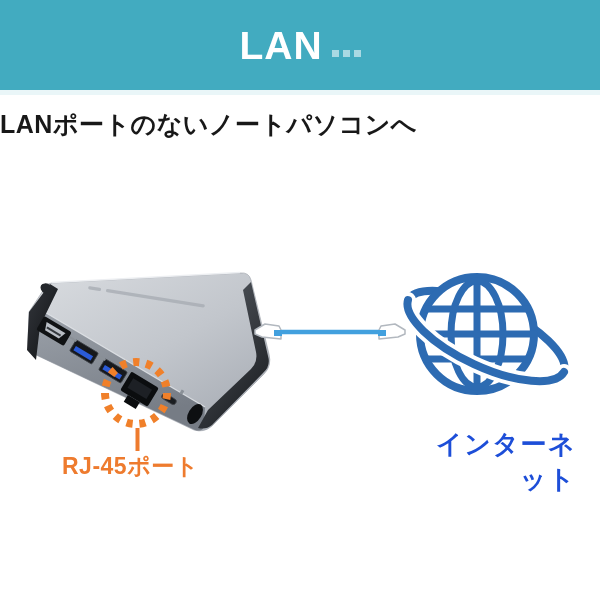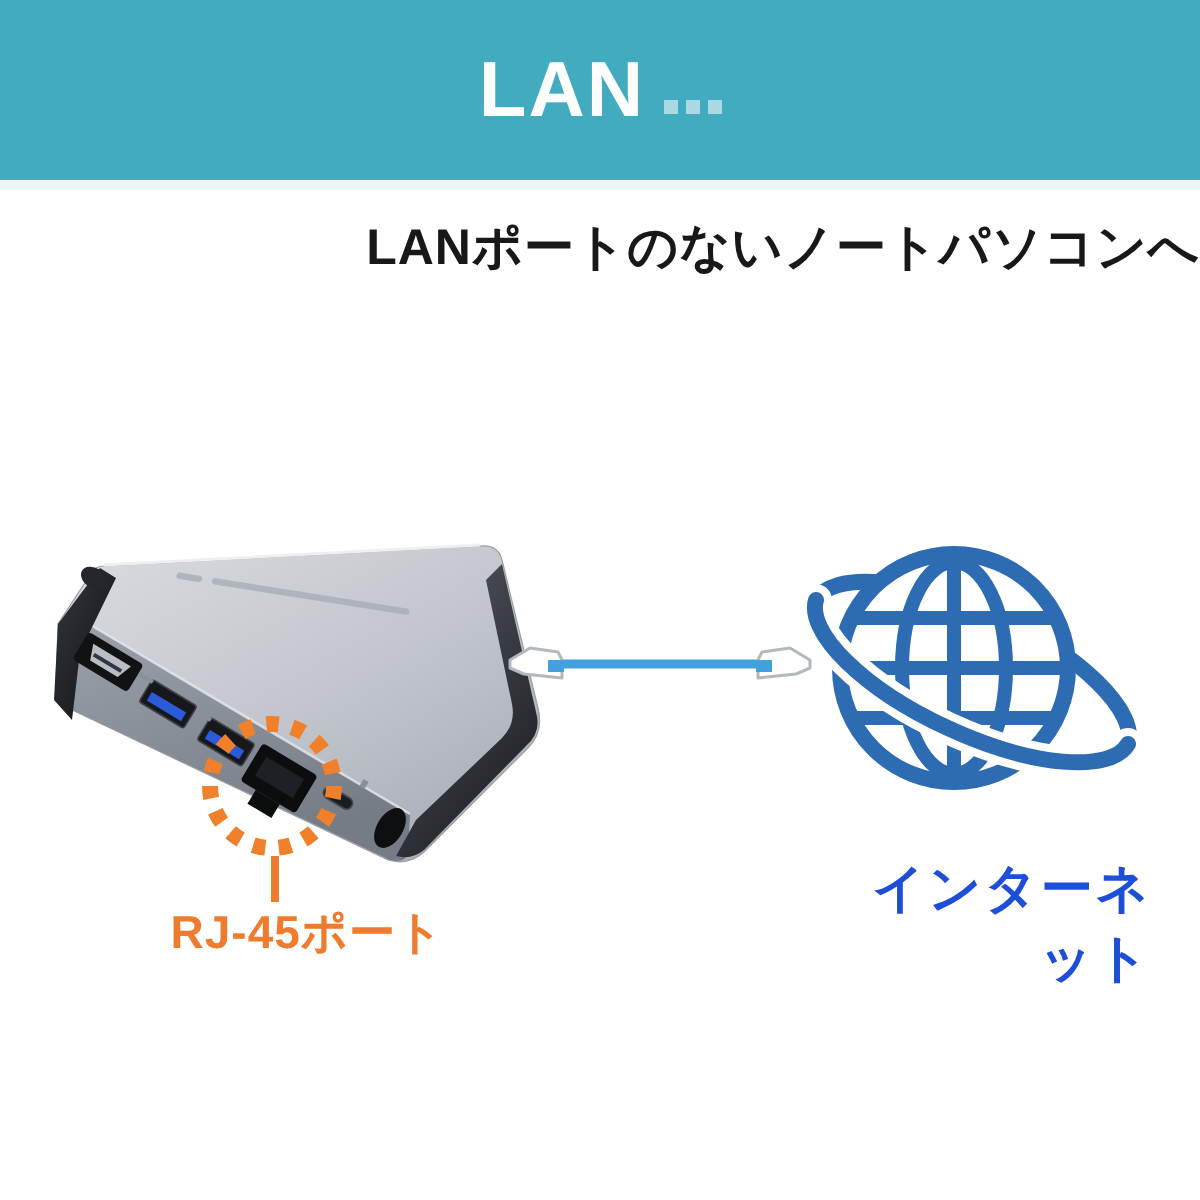--- a/index.html
+++ b/index.html
@@ -9,25 +9,25 @@
   
   .header{position:absolute;top:0;left:0;width:600px;height:90px;background:#42abc0;
           display:flex;align-items:center;justify-content:center;gap:9px;}
   .header-sub{position:absolute;top:90px;left:0;width:600px;height:5px;background:#eaf6f8;}
   .lan{font-size:39px;font-weight:800;color:#ffffff;letter-spacing:1px;line-height:1;}
   .dots{display:flex;gap:4px;transform:translateY(8px);}
   .dots i{display:block;width:7px;height:7px;background:rgba(255,255,255,0.55);}
   .header-title{font-size:33px;font-weight:800;color:#ffffff;letter-spacing:1px;line-height:1;}
 
   
-  .tagline{position:absolute;top:107px;left:0;width:600px;text-align:right;
+  .tagline{position:absolute;top:107px;left:0;width:600px;text-align:left;
            font-size:25px;line-height:34px;font-weight:800;color:#181818;letter-spacing:0.5px;}
 
   
-  .rj45-label{position:absolute;left:62px;top:451px;width:160px;text-align:right;
+  .rj45-label{position:absolute;left:62px;top:451px;width:160px;text-align:left;
               font-size:23px;font-weight:800;color:#ee7b2e;letter-spacing:0.5px;}
   .inet-label{position:absolute;left:410px;top:427px;width:166px;text-align:right;
               font-size:26px;font-weight:600;color:#1d4ed8;letter-spacing:1.5px;}
 
   svg.illus{position:absolute;left:0;top:0;}
 </style>
 </head>
 <body>
 
 <div class="stage">

